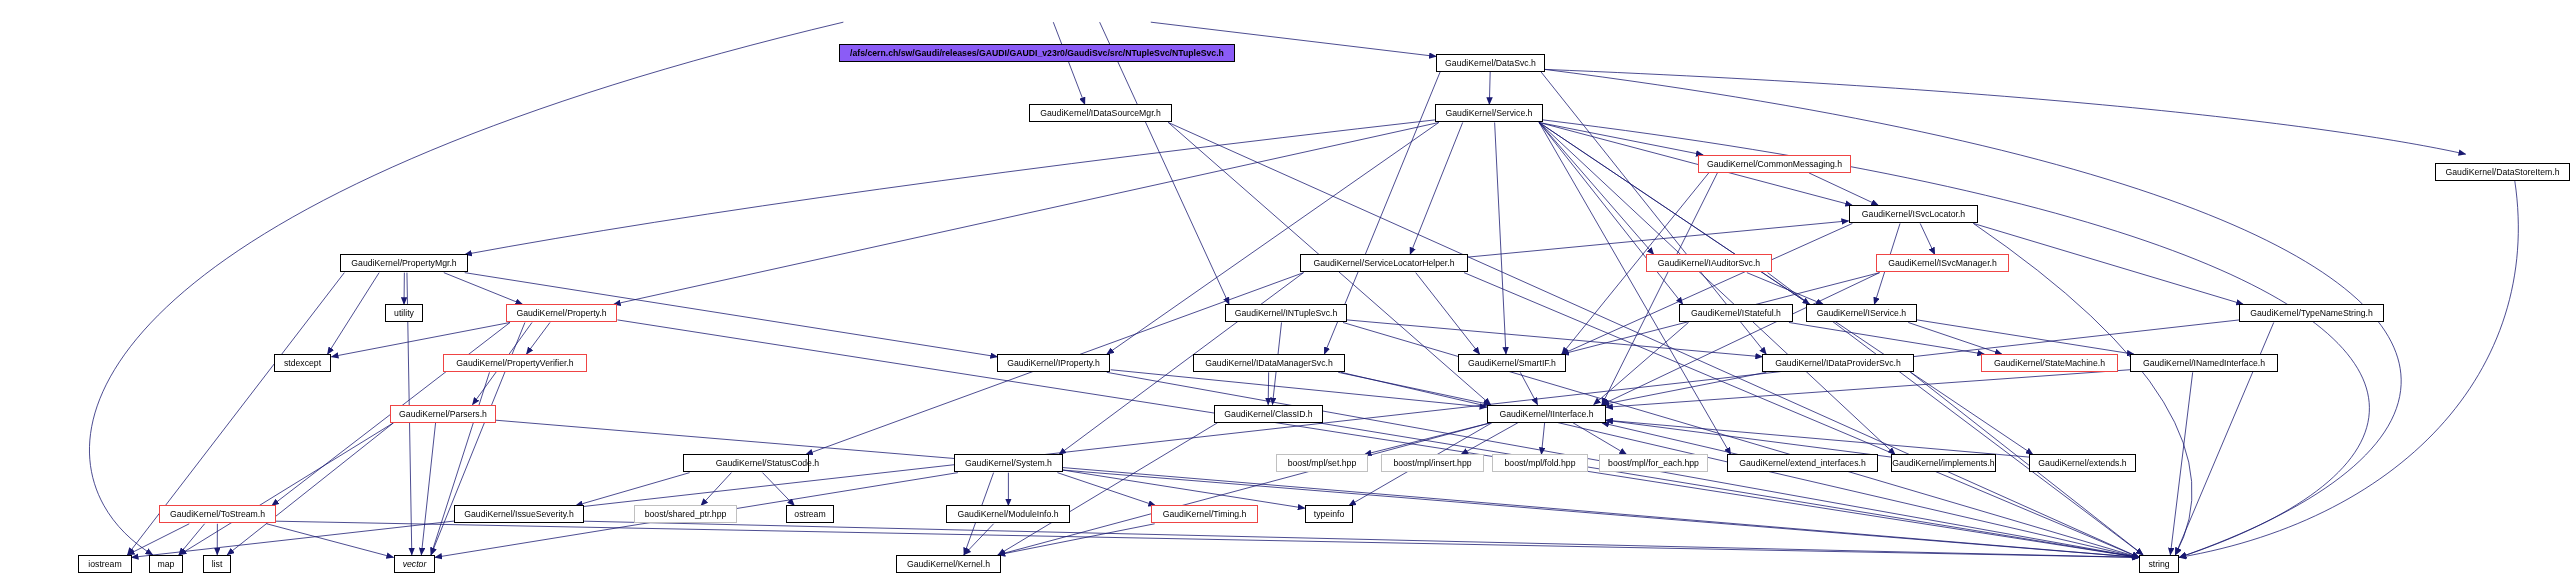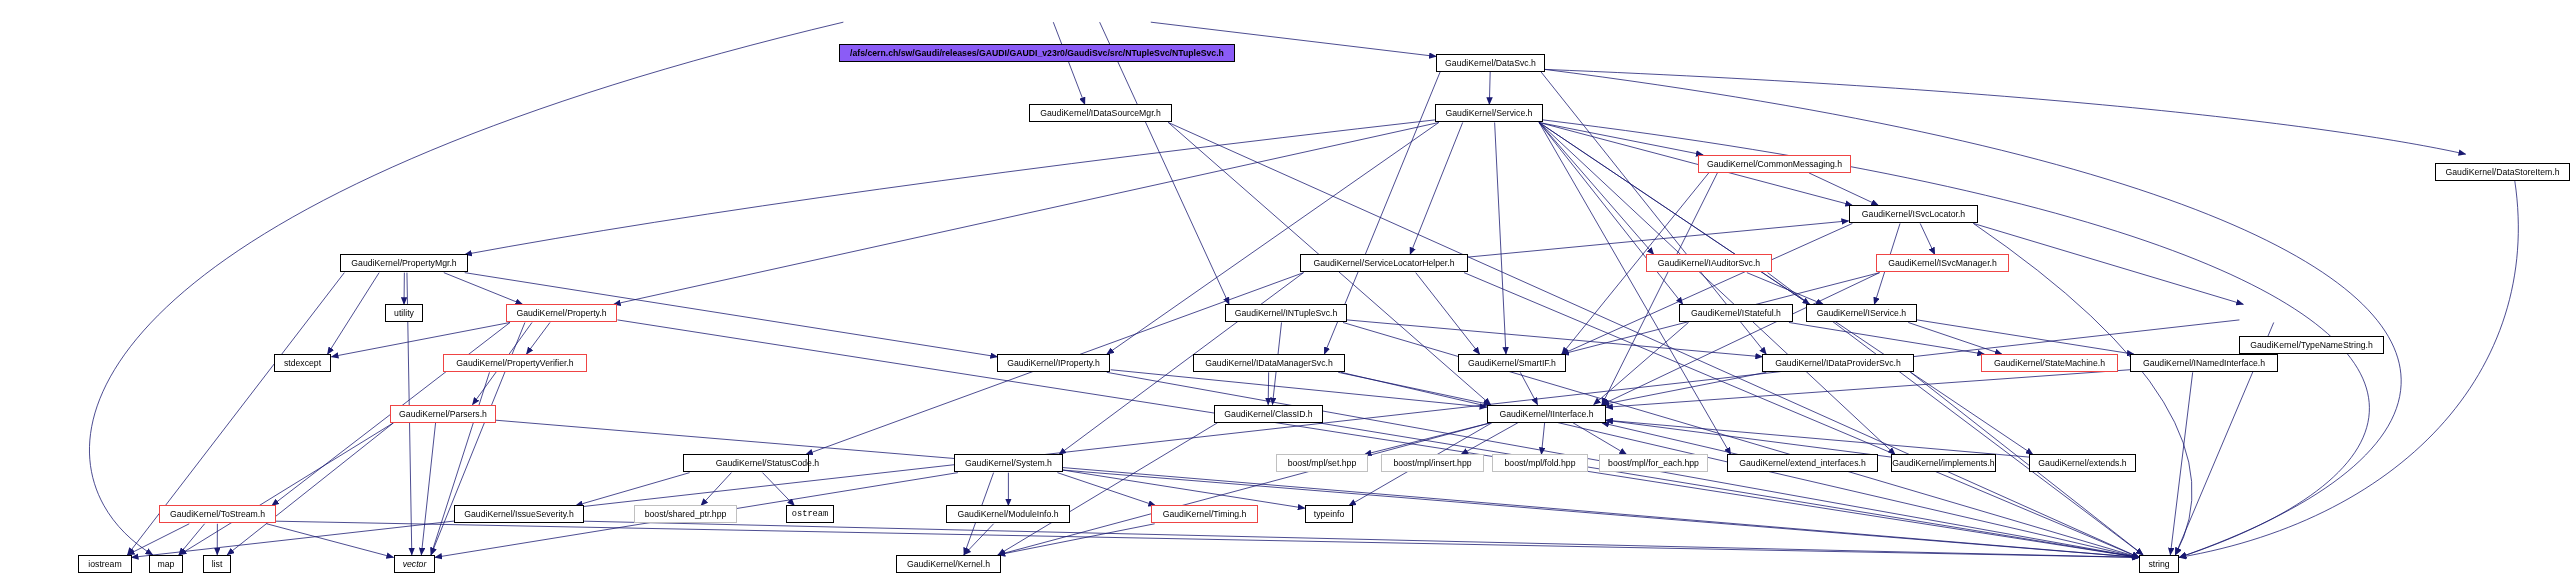--- a/index.html
+++ b/index.html
@@ -157,21 +157,21 @@
     <div class="node internal" style="left: 1849px; top: 205px; width: 129px; height: 18px;">GaudiKernel/ISvcLocator.h</div>
     <div class="node internal" style="left: 340px; top: 254px; width: 128px; height: 18px;">GaudiKernel/PropertyMgr.h</div>
     <div class="node internal" style="left: 1300px; top: 254px; width: 168px; height: 18px;">GaudiKernel/ServiceLocatorHelper.h</div>
     <div class="node trunc" style="left: 1646px; top: 254px; width: 126px; height: 18px;">GaudiKernel/IAuditorSvc.h</div>
     <div class="node trunc" style="left: 1876px; top: 254px; width: 133px; height: 18px;">GaudiKernel/ISvcManager.h</div>
     <div class="node internal" style="left: 385px; top: 304px; width: 38px; height: 18px;">utility</div>
     <div class="node trunc" style="left: 506px; top: 304px; width: 111px; height: 18px;">GaudiKernel/Property.h</div>
     <div class="node internal" style="left: 1225px; top: 304px; width: 122px; height: 18px;">GaudiKernel/INTupleSvc.h</div>
     <div class="node internal" style="left: 1679px; top: 304px; width: 114px; height: 18px;">GaudiKernel/IStateful.h</div>
     <div class="node internal" style="left: 1806px; top: 304px; width: 111px; height: 18px;">GaudiKernel/IService.h</div>
-    <div class="node internal" style="left: 2239px; top: 304px; width: 145px; height: 18px; margin-top: 32px;">GaudiKernel/TypeNameString.h</div>
+    <div class="node internal" style="left: 2239px; top: 304px; width: 145px; height: 18px;">GaudiKernel/TypeNameString.h</div>
     <div class="node internal" style="left: 274px; top: 354px; width: 57px; height: 18px;">stdexcept</div>
     <div class="node trunc" style="left: 443px; top: 354px; width: 144px; height: 18px;">GaudiKernel/PropertyVerifier.h</div>
     <div class="node internal" style="left: 997px; top: 354px; width: 113px; height: 18px;">GaudiKernel/IProperty.h</div>
     <div class="node internal" style="left: 1193px; top: 354px; width: 152px; height: 18px;">GaudiKernel/IDataManagerSvc.h</div>
     <div class="node internal" style="left: 1458px; top: 354px; width: 108px; height: 18px;">GaudiKernel/SmartIF.h</div>
     <div class="node internal" style="left: 1762px; top: 354px; width: 152px; height: 18px;">GaudiKernel/IDataProviderSvc.h</div>
     <div class="node trunc" style="left: 1981px; top: 354px; width: 137px; height: 18px;">GaudiKernel/StateMachine.h</div>
     <div class="node internal" style="left: 2130px; top: 354px; width: 148px; height: 18px;">GaudiKernel/INamedInterface.h</div>
     <div class="node trunc" style="left: 390px; top: 405px; width: 106px; height: 18px;">GaudiKernel/Parsers.h</div>
     <div class="node internal" style="left: 1214px; top: 405px; width: 109px; height: 18px;">GaudiKernel/ClassID.h</div>
@@ -181,21 +181,21 @@
     <div class="node ext" style="left: 1276px; top: 454px; width: 92px; height: 18px;">boost/mpl/set.hpp</div>
     <div class="node ext" style="left: 1381px; top: 454px; width: 103px; height: 18px;">boost/mpl/insert.hpp</div>
     <div class="node ext" style="left: 1492px; top: 454px; width: 96px; height: 18px;">boost/mpl/fold.hpp</div>
     <div class="node ext" style="left: 1599px; top: 454px; width: 109px; height: 18px;">boost/mpl/for_each.hpp</div>
     <div class="node internal" style="left: 1727px; top: 454px; width: 151px; height: 18px;">GaudiKernel/extend_interfaces.h</div>
     <div class="node internal" style="left: 1891px; top: 454px; width: 105px; height: 18px;">GaudiKernel/implements.h</div>
     <div class="node internal" style="left: 2029px; top: 454px; width: 107px; height: 18px;">GaudiKernel/extends.h</div>
     <div class="node trunc" style="left: 159px; top: 505px; width: 117px; height: 18px;">GaudiKernel/ToStream.h</div>
     <div class="node internal" style="left: 454px; top: 505px; width: 130px; height: 18px;">GaudiKernel/IssueSeverity.h</div>
     <div class="node ext" style="left: 634px; top: 505px; width: 103px; height: 18px;">boost/shared_ptr.hpp</div>
-    <div class="node internal" style="left: 786px; top: 505px; width: 48px; height: 18px; font-family: Liberation Mono, monospace;">ostream</div>
+    <div class="node internal" style="left: 786px; top: 505px; width: 48px; height: 18px;">ostream</div>
     <div class="node internal" style="left: 946px; top: 505px; width: 124px; height: 18px;">GaudiKernel/ModuleInfo.h</div>
     <div class="node trunc" style="left: 1151px; top: 505px; width: 107px; height: 18px;">GaudiKernel/Timing.h</div>
     <div class="node internal" style="left: 1305px; top: 505px; width: 48px; height: 18px;">typeinfo</div>
     <div class="node internal" style="left: 78px; top: 555px; width: 54px; height: 18px;">iostream</div>
     <div class="node internal" style="left: 149px; top: 555px; width: 34px; height: 18px;">map</div>
     <div class="node internal" style="left: 203px; top: 555px; width: 28px; height: 18px;">list</div>
     <div class="node internal" style="left: 394px; top: 555px; width: 41px; height: 18px; font-style: italic;">vector</div>
     <div class="node internal" style="left: 896px; top: 555px; width: 105px; height: 18px;">GaudiKernel/Kernel.h</div>
     <div class="node internal" style="left: 2139px; top: 555px; width: 40px; height: 18px;">string</div>
   </div>

